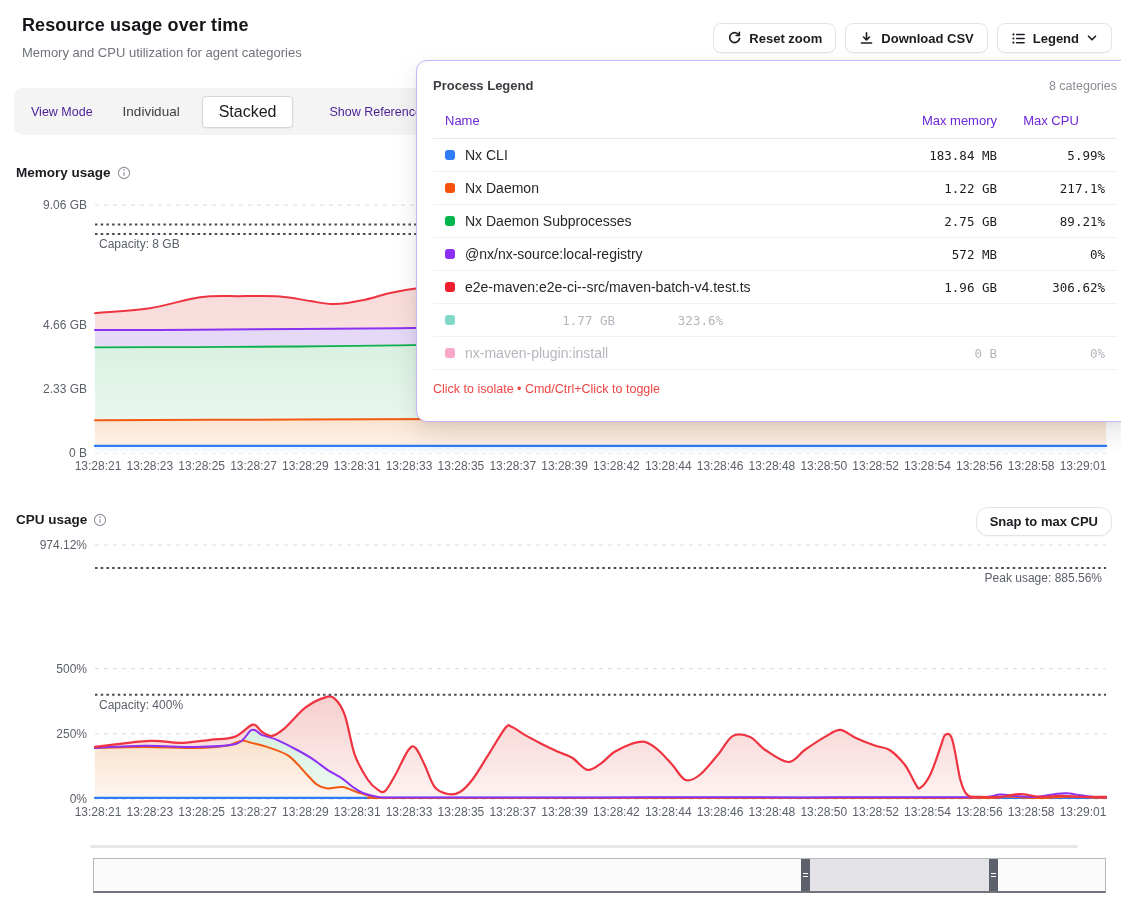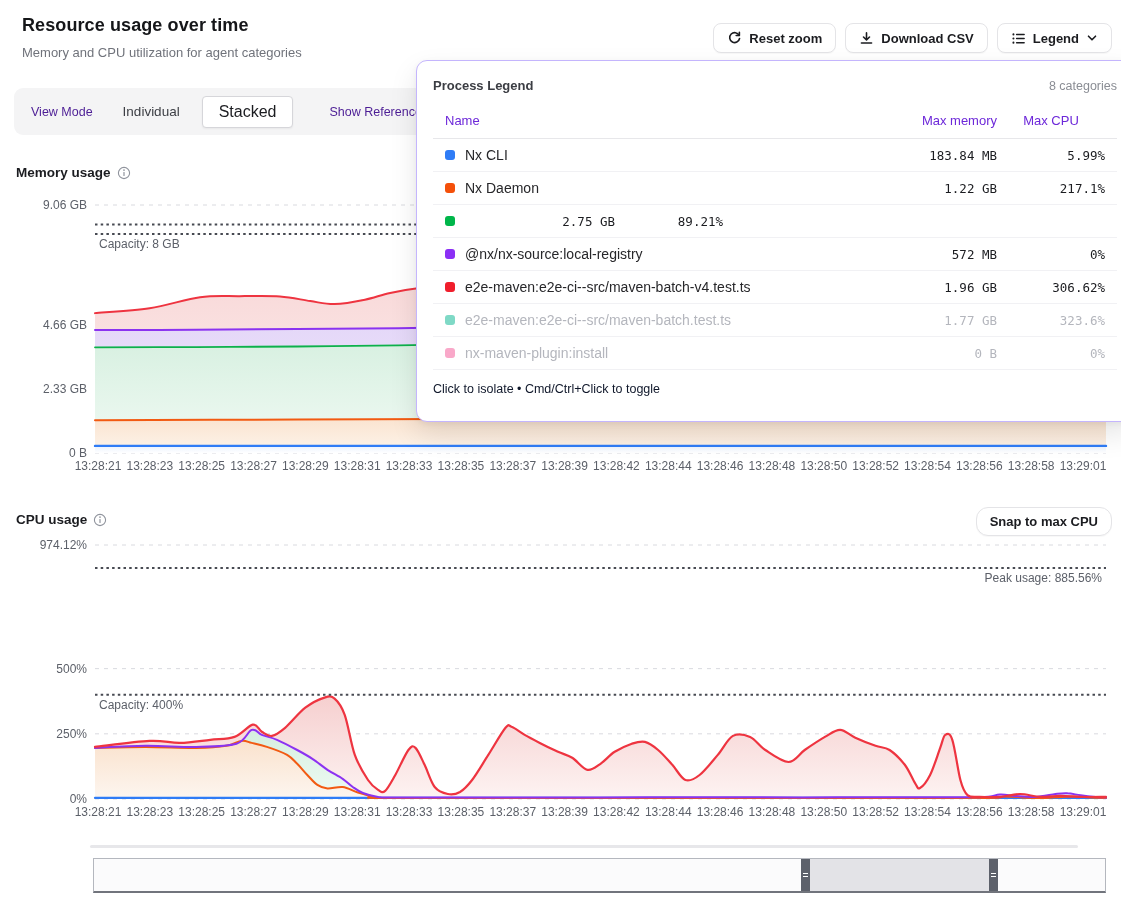--- a/index.html
+++ b/index.html
@@ -52,21 +52,21 @@
   .col-mem { width:150px; text-align:right; }
   .col-cpu { width:108px; text-align:center; }
   .legend-row { display:flex; align-items:center; height:33px; padding:0 12px; border-bottom:1px solid #f1f1f4;
                 cursor:pointer; }
   .legend-row .dot { width:10px; height:10px; border-radius:3px; margin-right:10px; flex:none; }
   .legend-row .nm { flex:1; font-size:14px; color:#27272a; white-space:nowrap; overflow:hidden; }
   .legend-row .mv, .legend-row .cv { font-family:"DejaVu Sans Mono", monospace; font-size:12.5px; color:#1b1c20; }
   .legend-row .mv { width:150px; text-align:right; }
   .legend-row .cv { width:108px; text-align:right; }
   .legend-row.disabled .nm, .legend-row.disabled .mv, .legend-row.disabled .cv { color:#b4b6bd; }
-  .legend-foot { padding:12px 0 0; font-size:12.5px; color:#0f172a; }
+  .legend-foot { padding:12px 0 0; font-size:12.5px; color:#ef4444; }
 
   
   .brush-divider { position:absolute; left:90px; top:845px; width:988px; height:3px; background:#e7e7ea; border-radius:2px; }
   .brush { position:absolute; left:93px; top:858px; width:1013px; height:35px; background:#fbfbfc;
            border:1px solid #b4b7be; border-bottom:2px solid #71747c; }
   .brush-sel { position:absolute; top:0; bottom:0; background:#e3e3e7; }
   .brush-handle { position:absolute; top:0; bottom:0; width:9px; background:#5d616b; cursor:ew-resize;
                   display:flex; flex-direction:column; justify-content:center; align-items:center; gap:2px; }
   .brush-handle i { display:block; width:5px; height:1px; background:#fff; }
 
@@ -294,38 +294,38 @@
           <span class="cv">5.99%</span>
         </div>
         <div class="legend-row">
           <span class="dot" style="background: rgb(244, 80, 10);"></span>
           <span class="nm">Nx Daemon</span>
           <span class="mv">1.22 GB</span>
           <span class="cv">217.1%</span>
         </div>
         <div class="legend-row">
           <span class="dot" style="background: rgb(0, 182, 74);"></span>
+          <span class="nm">Nx Daemon Subprocesses</span>
           <span class="mv">2.75 GB</span>
           <span class="cv">89.21%</span>
         </div>
         <div class="legend-row">
           <span class="dot" style="background: rgb(139, 47, 245);"></span>
           <span class="nm">@nx/nx-source:local-registry</span>
           <span class="mv">572 MB</span>
           <span class="cv">0%</span>
         </div>
         <div class="legend-row">
           <span class="dot" style="background: rgb(240, 30, 44);"></span>
           <span class="nm">e2e-maven:e2e-ci--src/maven-batch-v4.test.ts</span>
           <span class="mv">1.96 GB</span>
           <span class="cv">306.62%</span>
         </div>
         <div class="legend-row disabled">
           <span class="dot" style="background: rgb(127, 217, 198);"></span>
-          <span class="nm">e2e-maven:e2e-ci--src/maven-batch.test.ts</span>
           <span class="mv">1.77 GB</span>
           <span class="cv">323.6%</span>
         </div>
         <div class="legend-row disabled">
           <span class="dot" style="background: rgb(249, 168, 201);"></span>
           <span class="nm">nx-maven-plugin:install</span>
           <span class="mv">0 B</span>
           <span class="cv">0%</span>
         </div>
       </div>

